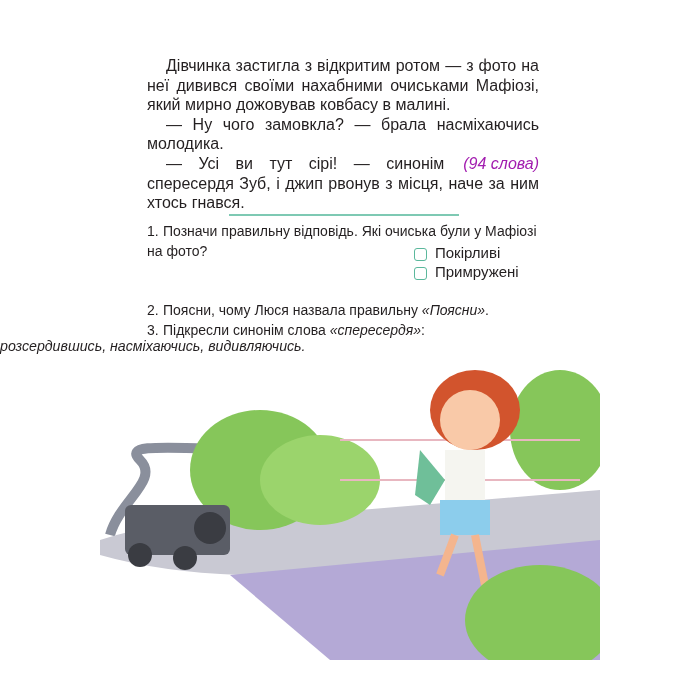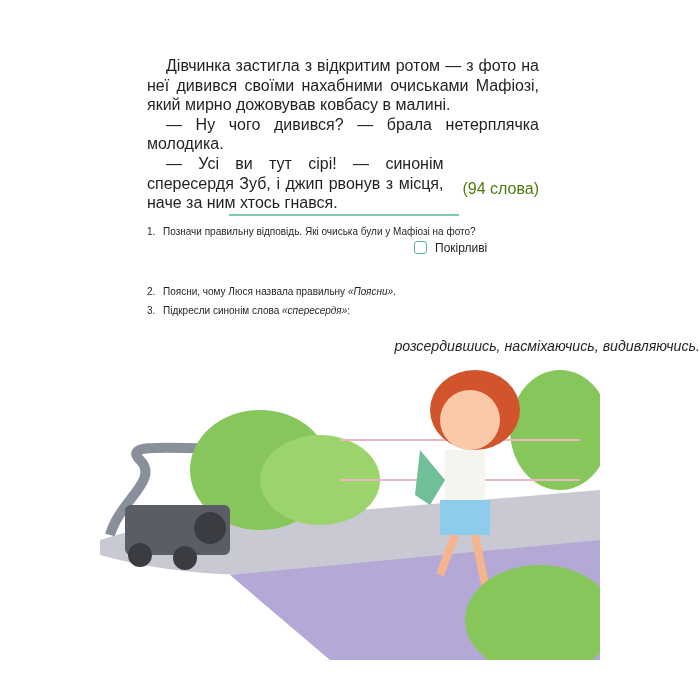--- a/index.html
+++ b/index.html
@@ -1,54 +1,58 @@
 <!DOCTYPE html>
 <html><head>
 <meta charset="utf-8">
 <style>
   html, body { margin:0; padding:0; }
   body { width:700px; height:700px; background:#ffffff; position:relative; overflow:hidden;
          font-family:"Liberation Sans", sans-serif; color:#231f20; }
   .text-block { position:absolute; left:147px; top:56px; width:392px; font-size:16px; line-height:19.6px; }
   .p { margin:0; text-align:justify; }
   .indent { text-indent:19px; }
-  .wc { color:#4d7c0f; float:right;margin-top:25px; }
+  .wc { color:#a21caf; font-style:italic; float:right; }
   .divider { position:absolute; left:229px; top:214px; width:230px; height:2px; background:#7ec9b3; }
-  .tasks { position:absolute; left:147px; top:222px; width:400px; font-size:10px; line-height:19.6px; }
+  .tasks { position:absolute; left:147px; top:222px; width:400px; font-size:14px; line-height:19.6px; }
   .task { margin:0; }
   .task .num { display:inline-block; width:16px; }
   .options { position:absolute; left:414px; top:241px; }
-  .opt { display:flex; align-items:flex-start; height:19.6px; font-size:12px; }
+  .opt { display:flex; align-items:flex-end; height:19.6px; font-size:15px; }
   .cb { width:11px; height:11px; border:1.8px solid #5bb89c; border-radius:3px; margin-right:8px; background:#fff; }
   .ital { font-style:italic; }
-  .answers { position:absolute; left:0; width:700px; top:338px; text-align:right; font-style:italic; font-size:14.2px; }
+  .answers { position:absolute; left:0; width:700px; top:338px; text-align:left; font-style:italic; font-size:14.2px; }
   .illus { position:absolute; left:100px; top:360px; width:500px; height:300px; }
 </style>
 </head>
 <body>
 
 <div class="text-block">
   <p class="p indent">Дівчинка застигла з відкритим ротом — з фото на неї дивився своїми нахабними очиськами Мафіозі, який мирно дожовував ковбасу в малині.</p>
-  <p class="p indent">— Ну чого дивився? — брала нетерплячка молодика.</p>
+  <p class="p indent">— Ну чого замовкла? — брала насміхаючись молодика.</p>
   <p class="p indent"><span class="wc">(94 слова)</span><span>— Усі ви тут сірі! — синонім спересердя Зуб, і джип рвонув з місця, наче за ним хтось гнався.</span></p>
 </div>
 
 <div class="divider"></div>
 
 <div class="tasks">
   <p class="task"><span class="num">1.</span><span>Позначи правильну відповідь. Які очиська були у Мафіозі на фото?</span></p>
   <div style="height:40px"></div>
   <p class="task"><span class="num">2.</span><span>Поясни, чому Люся назвала правильну </span><span class="ital">«Поясни»</span><span>.</span></p>
   <p class="task"><span class="num">3.</span><span>Підкресли синонім слова </span><span class="ital">«спересердя»</span><span>:</span></p>
 </div>
 
 <div class="options">
   <div class="opt">
       <span class="cb"></span>
       <span>Покірливі</span>
+    </div>
+  <div class="opt">
+      <span class="cb"></span>
+      <span>Примружені</span>
     </div>
 </div>
 
 <div class="answers">розсердившись, насміхаючись, видивляючись.</div>
 
 <svg class="illus" viewBox="0 0 500 300">
   <path d="M10 175 C20 140 60 120 40 100 C20 80 80 90 200 90" stroke="#8a8f9c" stroke-width="10" fill="none"></path>
   <path d="M0 180 Q60 160 140 160 L500 130 L500 220 L140 215 Q60 212 0 195 Z" fill="#c9c9d3"></path>
   <path d="M130 215 L500 180 L500 300 L230 300 Z" fill="#b4a9d6"></path>
   <ellipse cx="160" cy="110" rx="70" ry="60" fill="#86c65a"></ellipse>

